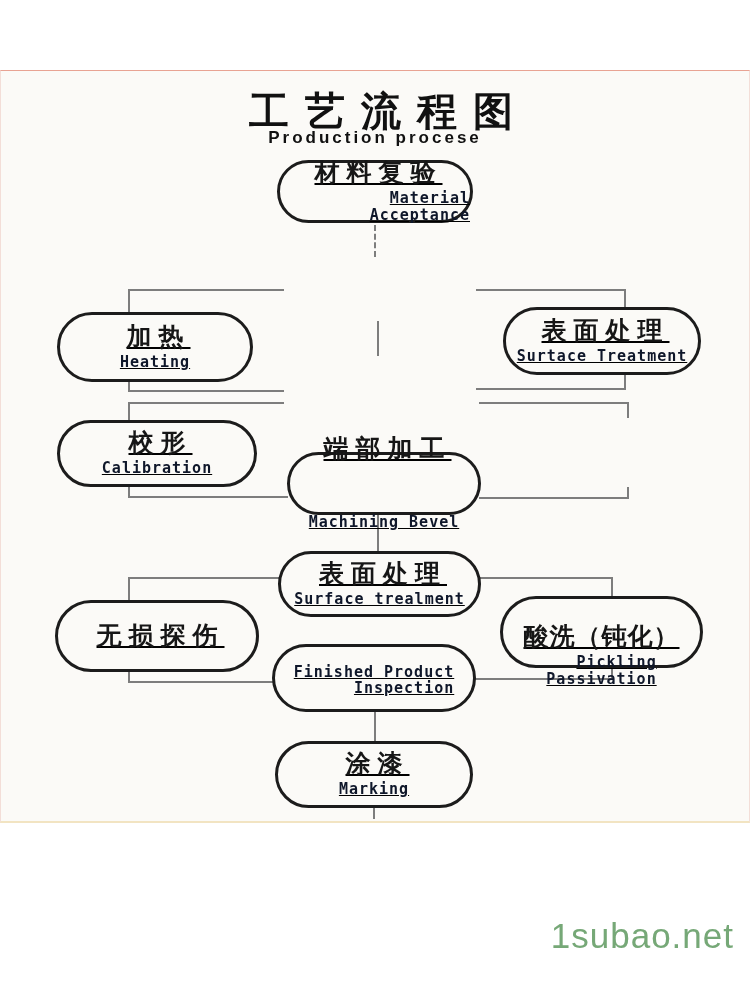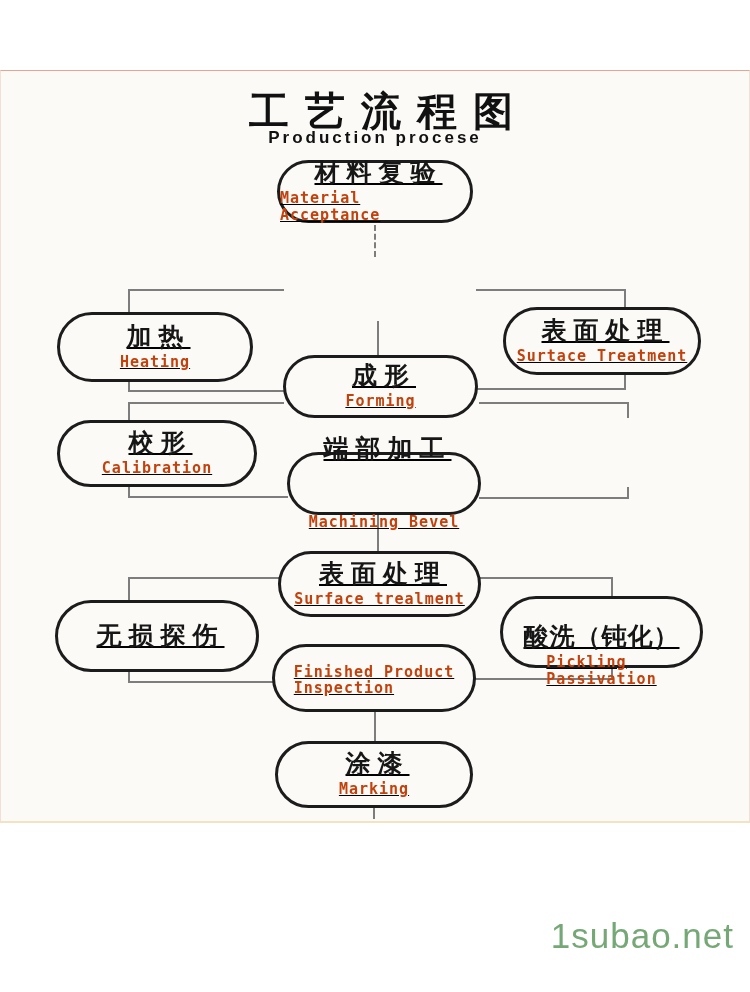--- a/index.html
+++ b/index.html
@@ -31,23 +31,23 @@
     border:3px solid #1c1c1c;border-radius:999px;background:transparent;
     display:flex;flex-direction:column;align-items:center;justify-content:center;
     line-height:1.05;
     text-decoration:underline;
   }
   .node .zh{
     font-size:25px;font-weight:bold;color:#161616;letter-spacing:7px;
     text-indent:7px;white-space:nowrap;
   }
   .node .en{
-    font-size:15px;font-weight:bold;color:#c2410c;letter-spacing:1px;
+    font-size:15px;font-weight:bold;color:#0f172a;letter-spacing:1px;
     font-family:"DejaVu Sans Mono","Liberation Mono",monospace;
-    white-space:pre-line;text-align:left;margin-top:4px;line-height:1.1;
+    white-space:pre-line;text-align:right;margin-top:4px;line-height:1.1;
   }
   .h-line{position:absolute;height:2px;background:#7d7d7d;}
   .v-line{position:absolute;width:2px;background:#7d7d7d;}
   .v-dash{position:absolute;width:0;border-left:2px dashed #7d7d7d;}
   .watermark{
     position:absolute;top:916px;right:16px;
     font-size:35px;color:#76a877;letter-spacing:1px;
     font-family:"Liberation Sans","DejaVu Sans",sans-serif;
   }
 </style>
@@ -109,24 +109,20 @@
   <div class="node" style="left:57px;top:312px;width:196px;height:70px;">
     <span class="zh">加热</span>
     <span class="en">Heating</span>
   </div>
 
   <div class="node" style="left:503px;top:307px;width:198px;height:68px;">
     <span class="zh">表面处理</span>
     <span class="en">Surtace Treatment</span>
   </div>
 
-  <div class="node" style="left:283px;top:355px;width:195px;height:63px;">
-    <span class="zh">成形</span>
-    <span class="en">Forming</span>
-  </div>
 
   <div class="node" style="left:57px;top:420px;width:200px;height:67px;">
     <span class="zh">校形</span>
     <span class="en">Calibration</span>
   </div>
 
 
   <div class="node" style="left:287px;top:452px;width:194px;height:63px;gap:48px;">
     <span class="zh">端部加工</span>
     <span class="en">Machining Bevel</span>

